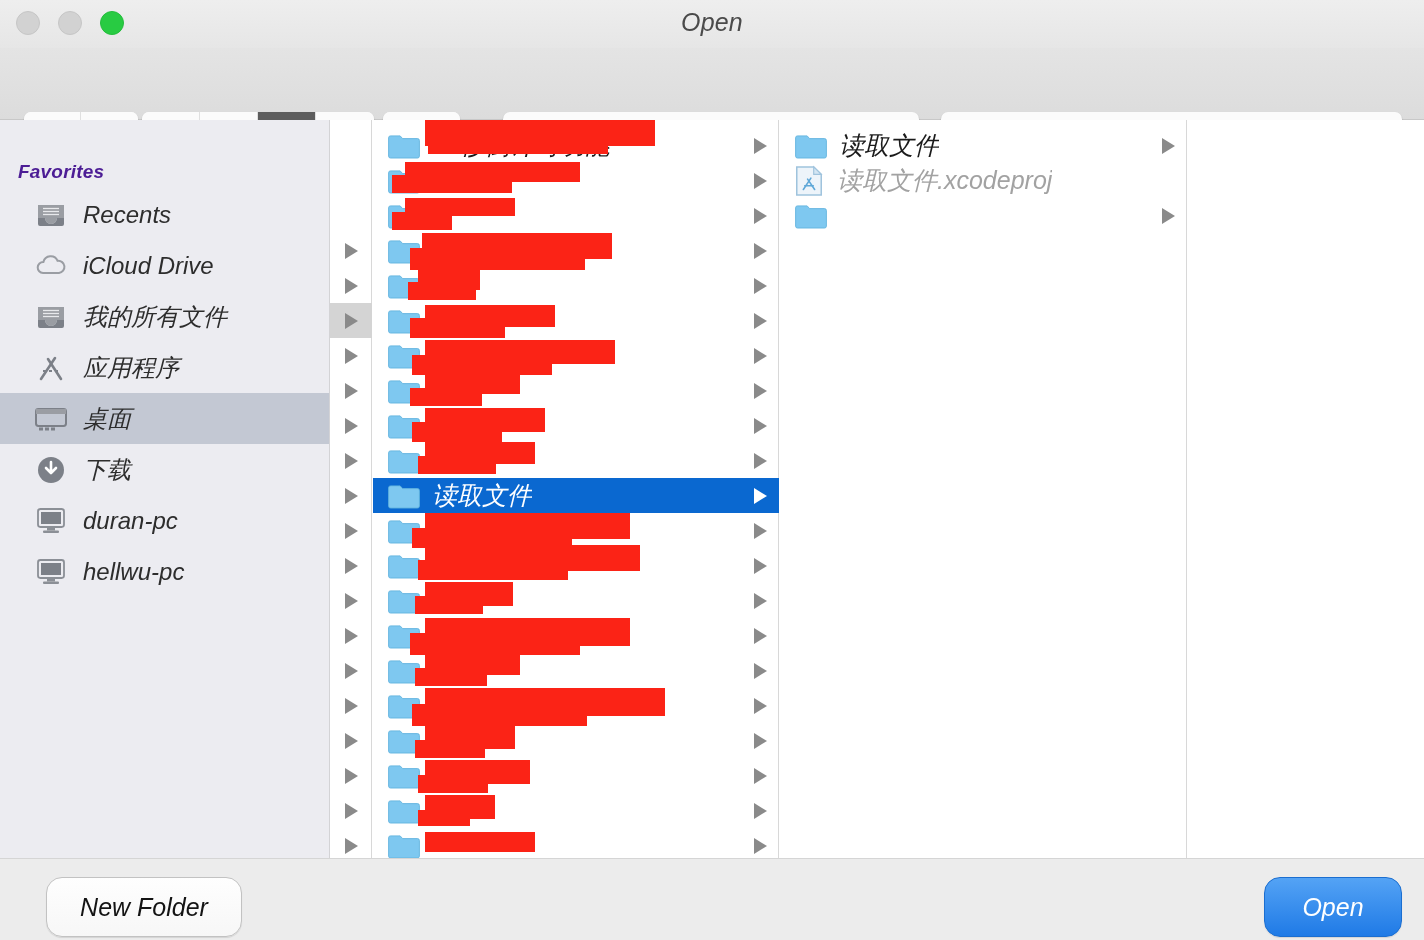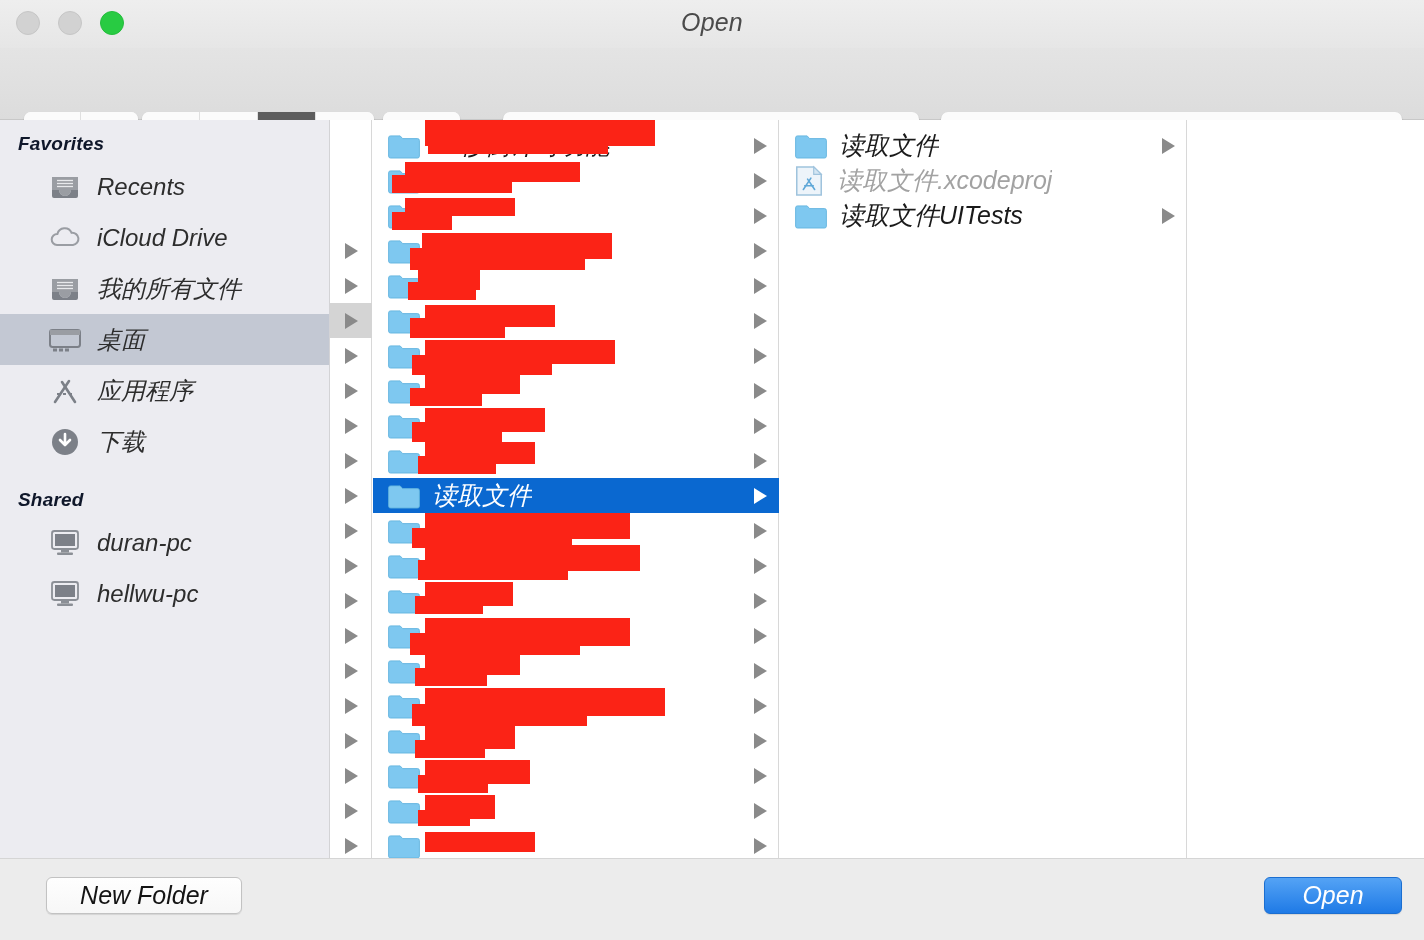--- a/index.html
+++ b/index.html
@@ -79,25 +79,25 @@
 
   
   .content { position:absolute; left:0; top:120px; width:1424px; height:738px; }
 
   .sidebar {
     position:absolute; left:0; top:0; width:330px; height:738px;
     background:#ececf1; border-right:1px solid #d3d3d6;
     overflow:hidden;
   }
   .sb-head {
-    font-size:19px; font-weight:bold; color:#0f172a;
-    padding:13px 0 6px 18px; letter-spacing:0.2px;
+    font-size:19px; font-weight:bold; color:#4c1d95;
+    padding:13px 0 6px 18px; letter-spacing:0.2px;margin-top:28px;
   }
   .sb-item {
-    display:flex; align-items:center; height:51px; padding-left:46px;
+    display:flex; align-items:center; height:51px; padding-left:32px;
     font-size:24px; color:#2d2d2d;
   }
   .sb-item.selected { background:#c3c8d3; }
   .sb-item .ic { width:38px; height:30px; margin-right:13px; flex:none;
                  display:flex; align-items:center; justify-content:center; }
   .sb-item .tx { white-space:nowrap; }
 
   
   .browser {
     position:absolute; left:330px; top:0; width:1094px; height:738px;
@@ -131,23 +131,23 @@
 
   
   .redact { position:absolute; background:#fb2316; pointer-events:none; }
 
   
   .bottombar {
     position:absolute; left:0; top:858px; width:1424px; height:82px;
     background:#ececec; border-top:1px solid #d5d5d5;
   }
   .btn {
-    position:absolute; top:877px; height:37px;
+    position:absolute; top:877px; height:60px;
     background:linear-gradient(to bottom,#fefefe 0%,#f7f7f7 100%);
-    border:1px solid #c2c2c2; border-radius:6px;
+    border:1px solid #c2c2c2; border-radius:16px;
     font-size:25px; color:#141414;
     display:flex; align-items:center; justify-content:center;
     box-shadow:0 1px 1px rgba(0,0,0,.10);
     font-family:"Liberation Sans","DejaVu Sans",sans-serif;
   }
   #btn-newfolder { left:46px; width:196px; }
   #btn-cancel    { left:1110px; width:136px; }
   #btn-open {
     left:1264px; width:138px;
     background:linear-gradient(to bottom,#54a3f5 0%,#1f7ae6 100%);
@@ -301,61 +301,60 @@
             <g stroke="#e8e9ec" stroke-width="1.3">
               <line x1="8" y1="7.5" x2="24" y2="7.5"></line>
                 <line x1="8" y1="10.5" x2="24" y2="10.5"></line>
               <line x1="8" y1="13.5" x2="24" y2="13.5"></line>
             </g>
           </svg>
         </span>
         <span class="tx">我的所有文件</span>
       </div>
 
+      <div class="sb-item">
+        <span class="ic">
+          <svg width="32" height="30" viewBox="0 0 32 30">
+            <g stroke="#7c8088" stroke-width="2.6" fill="none" stroke-linecap="round">
+              <line x1="6" y1="26" x2="20" y2="5"></line>
+              <line x1="26" y1="26" x2="13" y2="6"></line>
+            </g>
+            <line x1="8" y1="18" x2="24" y2="18" stroke="#7c8088" stroke-width="2" stroke-dasharray="3 3"></line>
+          </svg>
+        </span>
+        <span class="tx">应用程序</span>
+      </div>
+
       <div class="sb-item selected">
         <span class="ic">
           <svg width="34" height="26" viewBox="0 0 34 26">
             <rect x="2" y="3" width="30" height="17" rx="2.4" fill="none" stroke="#7c8088" stroke-width="2"></rect>
             <rect x="2" y="3" width="30" height="5" fill="#9a9da3"></rect>
             <g fill="#7c8088">
               <rect x="5" y="21.5" width="4" height="3"></rect>
                 <rect x="11" y="21.5" width="4" height="3"></rect>
               <rect x="17" y="21.5" width="4" height="3"></rect>
             </g>
           </svg>
         </span>
         <span class="tx">桌面</span>
       </div>
 
-      <div class="sb-item">
-        <span class="ic">
-          <svg width="32" height="30" viewBox="0 0 32 30">
-            <g stroke="#7c8088" stroke-width="2.6" fill="none" stroke-linecap="round">
-              <line x1="6" y1="26" x2="20" y2="5"></line>
-              <line x1="26" y1="26" x2="13" y2="6"></line>
-            </g>
-            <line x1="8" y1="18" x2="24" y2="18" stroke="#7c8088" stroke-width="2" stroke-dasharray="3 3"></line>
-          </svg>
-        </span>
-        <span class="tx">应用程序</span>
-      </div>
-
 
       <div class="sb-item">
         <span class="ic">
           <svg width="32" height="32" viewBox="0 0 32 32">
             <circle cx="16" cy="16" r="13" fill="#7c8088"></circle>
             <path d="M16 8 v10 M11 14 l5 5 l5 -5" stroke="#ffffff" stroke-width="2.6" fill="none" stroke-linecap="round" stroke-linejoin="round"></path>
           </svg>
         </span>
         <span class="tx">下载</span>
       </div>
 
 
-      <div class="sb-head" style="padding-top:22px;">Shared</div>
 
 
       <div class="sb-item">
         <span class="ic">
           <svg width="32" height="28" viewBox="0 0 32 28">
             <rect x="3" y="2" width="26" height="18" rx="2.4" fill="#ececf1" stroke="#8b8f96" stroke-width="1.8"></rect>
             <rect x="6" y="5" width="20" height="12" fill="#7c8088"></rect>
             <rect x="12" y="20" width="8" height="3.5" fill="#8b8f96"></rect>
             <rect x="8" y="23.5" width="16" height="2.4" rx="1" fill="#8b8f96"></rect>
           </svg>
@@ -606,21 +605,20 @@
                 <line x1="21" y1="26" x2="13.5" y2="15"></line>
                 <line x1="10.5" y1="22" x2="19.5" y2="22"></line>
               </g>
             </svg>
             <span class="nm">读取文件.xcodeproj</span>
           </div>
           <div class="row" style="position: absolute; top: 78px; left: 0px; width: 407px;">
             <svg class="fico" viewBox="0 0 34 27">
               <path d="M1 5 a2 2 0 0 1 2-2 h10 l2.6 2.8 H31 a2 2 0 0 1 2 2 V24 a2 2 0 0 1 -2 2 H3 a2 2 0 0 1 -2 -2 Z" fill="#7ec8f0" stroke="#5fb2dd" stroke-width="0.9"></path>
             </svg>
-            <span class="nm">读取文件UITests</span>
             <span class="tri"></span>
           </div>
         </div>
 
       <div class="col" id="col3"></div>
 
       <div id="redactions">
           <div class="redact" style="left: 95px; top: -4px; width: 230px; height: 30px;"></div>
           <div class="redact" style="left: 98px; top: 12px; width: 180px; height: 22px;"></div>
           <div class="redact" style="left: 75px; top: 42px; width: 175px; height: 20px;"></div>

